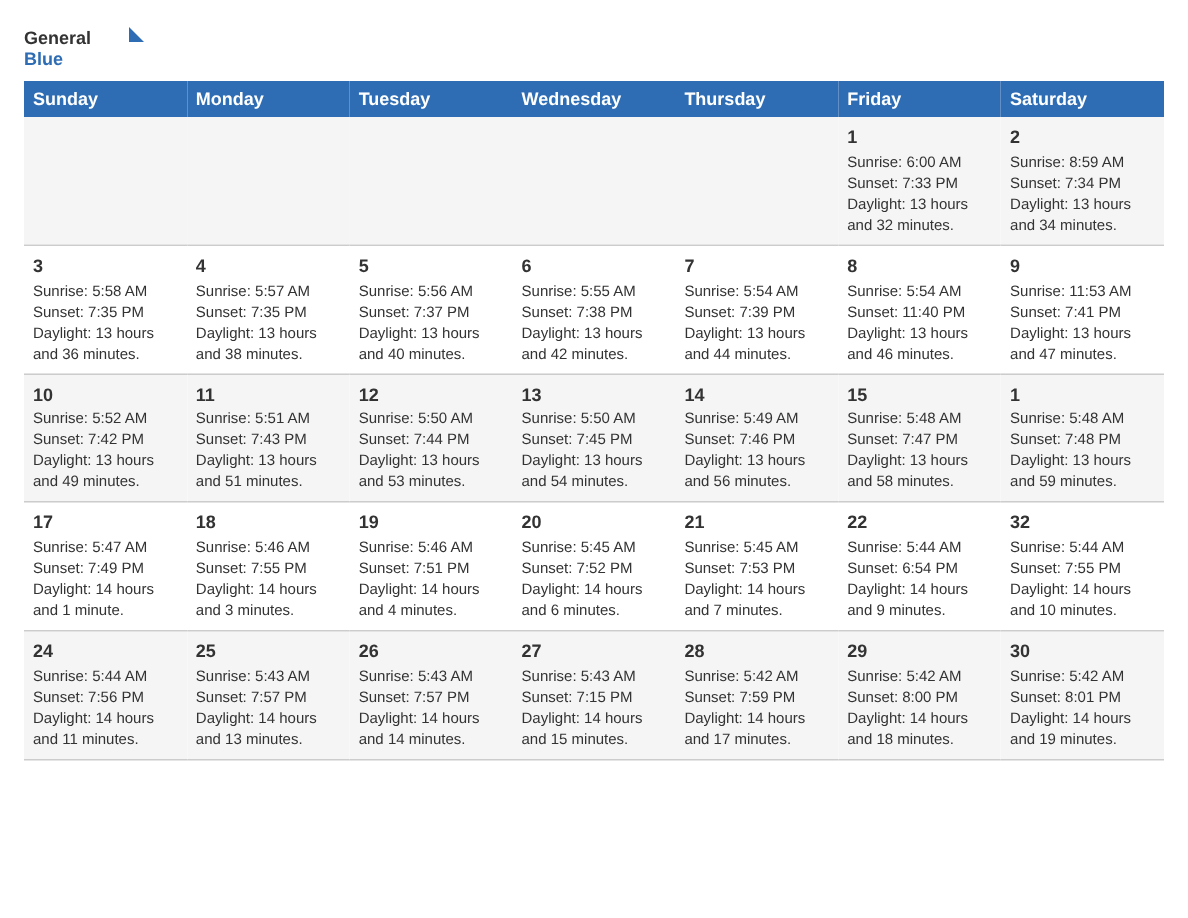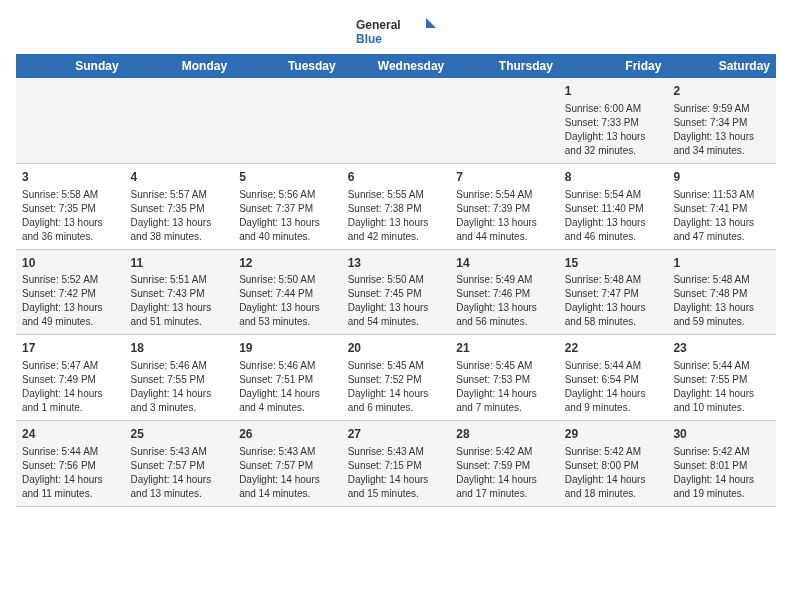--- a/index.html
+++ b/index.html
@@ -6,21 +6,21 @@
     body {
       font-family: Arial, sans-serif;
       background: #fff;
       width: 792px;
       min-height: 612px;
       padding: 16px;
     }
     .header-area {
       display: flex;
       align-items: flex-start;
-      justify-content: center;
+      justify-content: flex-start;
       margin-bottom: 8px;
       text-decoration: underline;
     }
     .logo {
       display: flex;
       align-items: center;
       gap: 4px;
     }
     .logo-icon {
       width: 32px;
@@ -39,21 +39,21 @@
       color: #555;
     }
     table {
       width: 100%;
       border-collapse: collapse;
       font-size: 10.5px;
     }
     thead th {
       background-color: #2e6db4;
       color: #fff;
-      text-align: right;
+      text-align: left;
       padding: 5px 6px;
       font-size: 12px;
       font-weight: bold;
       margin-left: 48px;
     }
     tbody tr {
       border-bottom: 1px solid #ccc;
     }
     tbody td {
       vertical-align: top;
@@ -119,21 +119,21 @@
         <td class="empty-cell"></td>
         <td class="empty-cell"></td>
         <td>
           <span class="day-num">1</span>
           <div class="day-detail">Sunrise: 6:00 AM</div>
           <div class="day-detail">Sunset: 7:33 PM</div>
           <div class="day-detail">Daylight: 13 hours and 32 minutes.</div>
         </td>
         <td>
           <span class="day-num">2</span>
-          <div class="day-detail">Sunrise: 9:59 AM</div>
+          <div class="day-detail">Sunrise: 8:59 AM</div>
           <div class="day-detail">Sunset: 7:34 PM</div>
           <div class="day-detail">Daylight: 13 hours and 34 minutes.</div>
         </td>
       </tr>
       <tr>
         <td>
           <span class="day-num">3</span>
           <div class="day-detail">Sunrise: 5:58 AM</div>
           <div class="day-detail">Sunset: 7:35 PM</div>
           <div class="day-detail">Daylight: 13 hours and 36 minutes.</div>
@@ -250,21 +250,21 @@
           <div class="day-detail">Sunset: 7:53 PM</div>
           <div class="day-detail">Daylight: 14 hours and 7 minutes.</div>
         </td>
         <td>
           <span class="day-num">22</span>
           <div class="day-detail">Sunrise: 5:44 AM</div>
           <div class="day-detail">Sunset: 6:54 PM</div>
           <div class="day-detail">Daylight: 14 hours and 9 minutes.</div>
         </td>
         <td>
-          <span class="day-num">23</span>
+          <span class="day-num">32</span>
           <div class="day-detail">Sunrise: 5:44 AM</div>
           <div class="day-detail">Sunset: 7:55 PM</div>
           <div class="day-detail">Daylight: 14 hours and 10 minutes.</div>
         </td>
       </tr>
       <tr>
         <td>
           <span class="day-num">24</span>
           <div class="day-detail">Sunrise: 5:44 AM</div>
           <div class="day-detail">Sunset: 7:56 PM</div>

